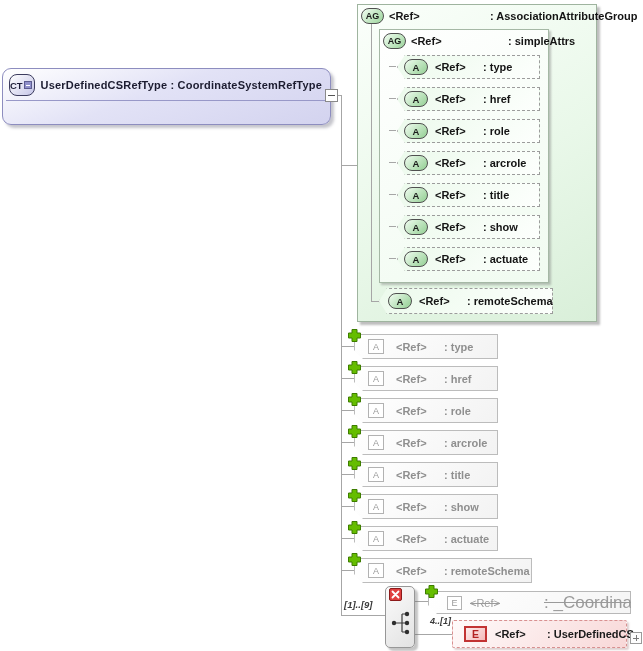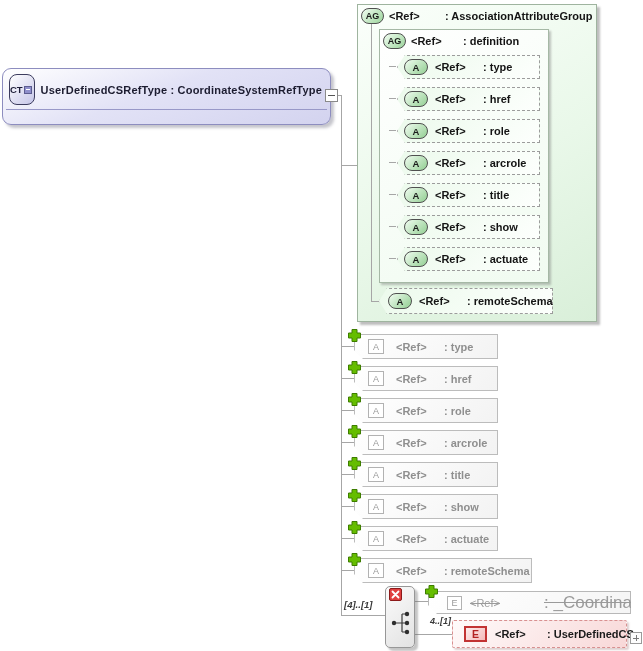--- a/index.html
+++ b/index.html
@@ -8,21 +8,21 @@
   .hl{position:absolute;height:1px;background:#a6a6a6;}
   .vl{position:absolute;width:1px;background:#a6a6a6;}
 
   
   .ct-box{position:absolute;left:2px;top:68px;width:329px;height:57px;box-sizing:border-box;
           border:1px solid var(--type-border,#8d8dbf);border-radius:9px;
           background:linear-gradient(160deg,#ffffff 0%,var(--type-lavender,#e2e2f6) 45%,#d3d3ef 100%);
           box-shadow:3px 3px 3px rgba(90,90,110,.35);}
   .ct-header{display:flex;align-items:center;padding:5px 8px 0 6px;}
   .ct-pill{display:inline-flex;align-items:center;justify-content:flex-start;gap:1px;
-           width:32px;height:31px;border:1px solid #3c3c5e;border-radius:8px;
+           width:32px;height:22px;border:1px solid #3c3c5e;border-radius:8px;
            background:linear-gradient(135deg,#ffffff,#c6c6e8);box-sizing:border-box;}
   .ct-pill b{font-size:9.5px;color:#1d1d38;font-weight:bold;}
   .ct-minus{display:inline-block;width:8px;height:8px;background:#8f8fcb;border:1px solid #5c5c90;
             box-sizing:border-box;position:relative;}
   .ct-minus::after{content:"";position:absolute;left:1px;right:1px;top:2.5px;height:1px;background:#fff;}
   .ct-title{margin-left:6px;font-size:11px;font-weight:bold;color:#1c1c30;letter-spacing:.2px;white-space:nowrap;}
   .ct-divider{margin:4px 3px 0 3px;border-top:1px solid #9898c8;}
   .ct-desc{padding:3px 8px 0 7px;font-size:9.5px;font-style:italic;color:#26262e;line-height:11px;}
   .handle{position:absolute;left:325px;top:89px;width:13px;height:13px;background:#fff;
           border:1px solid #8a8a8a;box-sizing:border-box;z-index:5;}
@@ -32,21 +32,21 @@
   .ag-outer{position:absolute;left:357px;top:4px;width:240px;height:318px;box-sizing:border-box;
             border:1px solid #9fb49f;
             background:linear-gradient(150deg,#fbfffb 0%,var(--group-green,#e9f8e9) 55%,#d9efd9 100%);
             box-shadow:3px 3px 2px rgba(110,110,110,.45);}
   .ag-header{display:flex;align-items:center;padding:3px 0 0 3px;}
   .badge-ag{display:inline-flex;align-items:center;justify-content:center;flex:none;
             width:23px;height:16px;border:1px solid #4f4f4f;border-radius:8px;box-sizing:border-box;
             background:linear-gradient(135deg,#f2fdf2,#9bd49b);
             font-size:9px;font-weight:bold;color:#1c1c1c;}
   .ag-ref{margin-left:5px;font-size:11px;font-weight:bold;color:#141414;min-width:56px;white-space:nowrap;}
-  .ag-name{font-size:11px;font-weight:bold;color:#141414;white-space:nowrap;}
+  .ag-name{font-size:11px;font-weight:bold;color:#141414;white-space:nowrap;margin-left:45px;}
   .ag-inner{position:absolute;left:21px;top:24px;width:170px;height:254px;box-sizing:border-box;
             border:1px solid #a5b8a5;background:linear-gradient(150deg,#ffffff,#f0fbf0);
             box-shadow:2px 2px 2px rgba(110,110,110,.4);}
   .ag-inner .ag-ref{min-width:52px;}
   .green-attr{position:absolute;display:flex;align-items:center;box-sizing:border-box;
               height:24px;width:143px;border:1px dashed #9c9c9c;
               background:linear-gradient(135deg,#ecfaec,#fdfffd);
               clip-path:polygon(8px 0,100% 0,100% 100%,8px 100%,0 50%);}
   .badge-a{display:inline-flex;align-items:center;justify-content:center;flex:none;
            width:24px;height:16px;margin-left:6px;border:1px solid #4f4f4f;border-radius:8px;
@@ -133,21 +133,21 @@
     </div>
 
     <div class="vl" style="left:13px;top:19px;height:277px;"></div>
     <div class="hl" style="left:13px;top:296px;width:8px;"></div>
     <div class="vl" style="left:31px;top:45px;height:208px;"></div>
 
     <div class="ag-inner">
       <div class="ag-header">
         <span class="badge-ag">AG</span>
         <span class="ag-ref">&lt;Ref&gt;</span>
-        <span class="ag-name">: definition</span>
+        <span class="ag-name">: simpleAttrs</span>
       </div>
       <div id="green-rows">
     <div class="green-attr shadowed" style="left: 17px; top: 25px;">
       <span class="badge-a">A</span>
       <span class="ga-ref">&lt;Ref&gt;</span>
       <span class="ga-name">: type</span>
     </div>
 
     <div class="green-attr shadowed" style="left: 17px; top: 57px;">
       <span class="badge-a">A</span>
@@ -317,21 +317,21 @@
     <span class="choice-icon">
       <svg width="20" height="28" viewBox="0 0 20 28">
         <path d="M3 14h8M11 5v18M11 5h4M11 14h4M11 23h4" stroke="#3a3a3a" stroke-width="1.2" fill="none"></path>
         <circle cx="3" cy="14" r="2.2" fill="#2e2e2e"></circle>
         <circle cx="16" cy="5" r="2.2" fill="#2e2e2e"></circle>
         <circle cx="16" cy="14" r="2.2" fill="#2e2e2e"></circle>
         <circle cx="16" cy="23" r="2.2" fill="#2e2e2e"></circle>
       </svg>
     </span>
   </div>
-  <span class="occ-label" style="left:344px;top:599px;">[4]..[1]</span>
+  <span class="occ-label" style="left:344px;top:599px;">[1]..[9]</span>
   <span class="occ-label" style="left:430px;top:616px;font-size:9px;">4..[1]</span>
 
   <div class="elem-row-gray shadowed">
     <span class="badge-e-gray">E</span>
     <span class="eg-ref">&lt;Ref&gt;</span>
     <span class="eg-name">: _CoordinateSystem</span>
   </div>
   <span class="add-plus" style="left:425px;top:585px;">
     <svg width="13" height="13" viewBox="0 0 13 13">
         <path d="M4 .5h5V4h3.5v5H9v3.5H4V9H.5V4H4z" fill="#65bd00" stroke="#3e7d00"></path>

